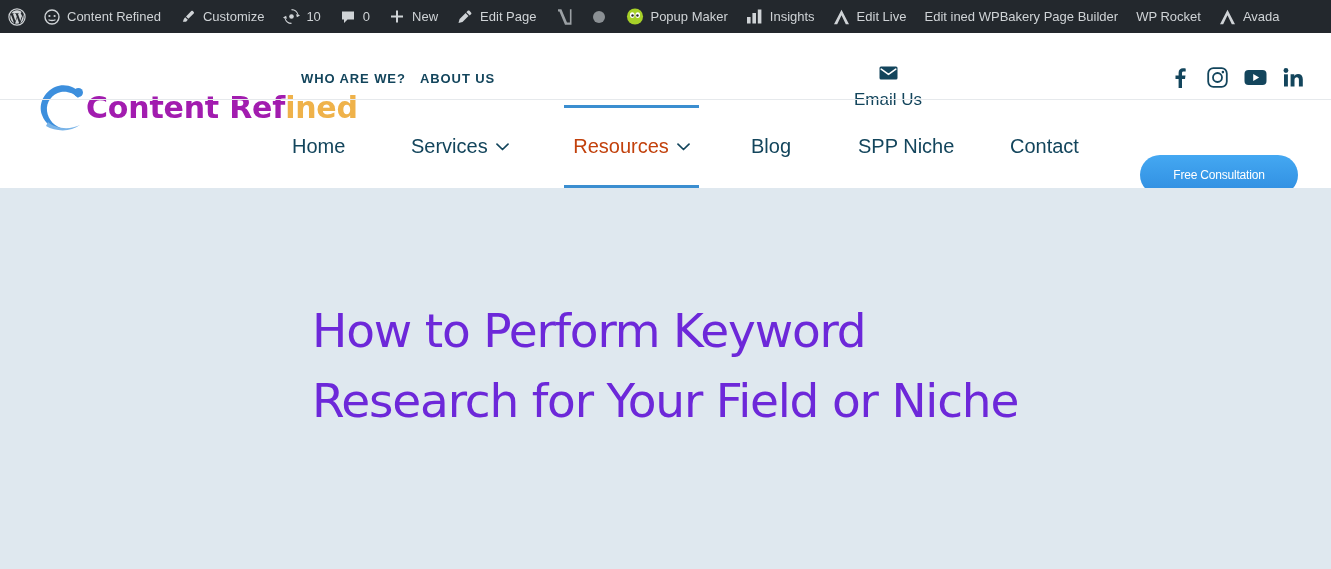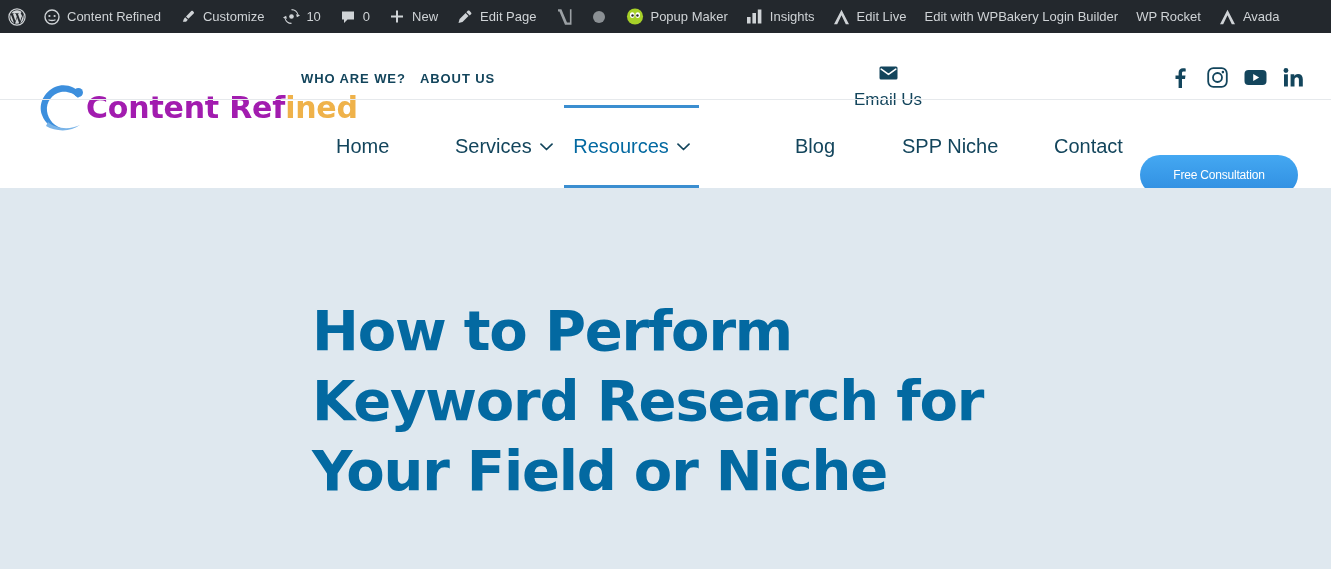--- a/index.html
+++ b/index.html
@@ -147,21 +147,20 @@
     width: 1331px; height: 83px;
   }
   .nav-item {
     position: absolute;
     top: 30px;
     font-size: 20px;
     color: #13455c;
     display: flex; align-items: center; gap: 8px;
     cursor: pointer;
     white-space: nowrap;
-    margin-left: 44px;
   }
   #nav-home     { left: 292px; }
   #nav-services { left: 411px; }
   #nav-blog     { left: 751px; }
   #nav-spp      { left: 858px; }
   #nav-contact  { left: 1010px; }
 
   .caret {
     width: 13px; height: 9px;
     display:flex; align-items:center; justify-content:center;
@@ -171,21 +170,21 @@
   
   #nav-resources {
     position: absolute;
     left: 564px; top: 0px;
     width: 135px; height: 83px;
     border-top: 3px solid #3b8ed0;
     border-bottom: 3px solid #3b8ed0;
     display: flex; align-items: center; justify-content: center;
     gap: 8px;
     font-size: 20px;
-    color: #0369a1;
+    color: #c2410c;
     cursor: pointer;
     white-space: nowrap;
   }
 
   
   #cta-btn {
     position: absolute;
     left: 1140px; top: 50px;
     width: 158px; height: 40px;
     border-radius: 20px;
@@ -204,25 +203,25 @@
   #hero {
     position: absolute; top: 188px; left: 0;
     width: 1331px; height: 381px;
     background: #dfe8ef;
   }
   #hero-title {
     position: absolute;
     left: 312px; top: 108px;
     width: 730px;
     font-family: "DejaVu Sans", sans-serif;
-    font-size: 56px;
+    font-size: 47px;
     line-height: 70px;
-    font-weight: 700;
+    font-weight: 400;
     letter-spacing: -1.2px;
-    color: #0369a1;
+    color: #6d28d9;
   }
 </style>
 </head>
 <body>
 
 <div id="wp-admin-bar">
 
   <div class="ab-item wp-logo-wrap">
     <span class="ab-ico">
       <svg width="20" height="20" viewBox="0 0 20 20" fill="none">
@@ -339,21 +338,21 @@
   <div class="ab-item">
     <span class="ab-ico">
       <svg width="17" height="16" viewBox="0 0 17 16">
         <path d="M8.5 0.8L16 15.2h-3.2L8.5 6.3 4.2 15.2H1z" fill="#cfd3d6"></path>
       </svg>
     </span>
     <span class="ab-label">Edit Live</span>
   </div>
 
   <div class="ab-item">
-    <span class="ab-label">Edit with WPBakery Login Builder</span>
+    <span class="ab-label">Edit ined WPBakery Page Builder</span>
   </div>
 
   <div class="ab-item">
     <span class="ab-label">WP Rocket</span>
   </div>
 
   <div class="ab-item">
     <span class="ab-ico">
       <svg width="17" height="16" viewBox="0 0 17 16">
         <path d="M8.5 0.8L16 15.2h-3.2L8.5 6.3 4.2 15.2H1z" fill="#cfd3d6"></path>

